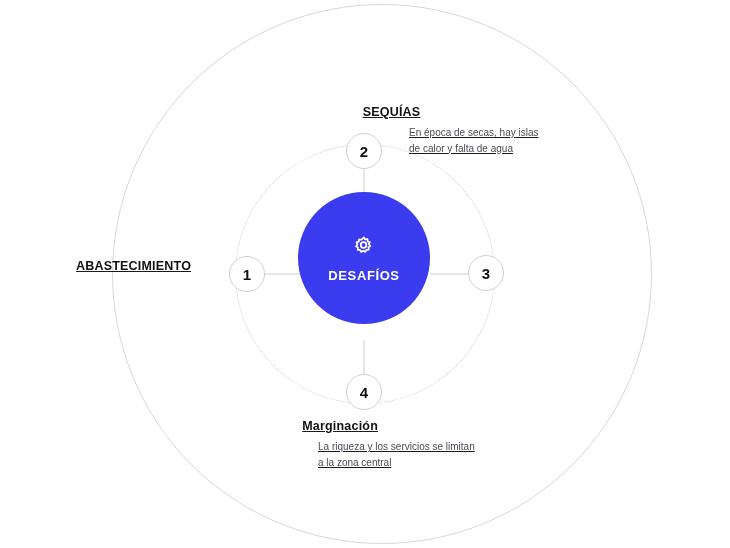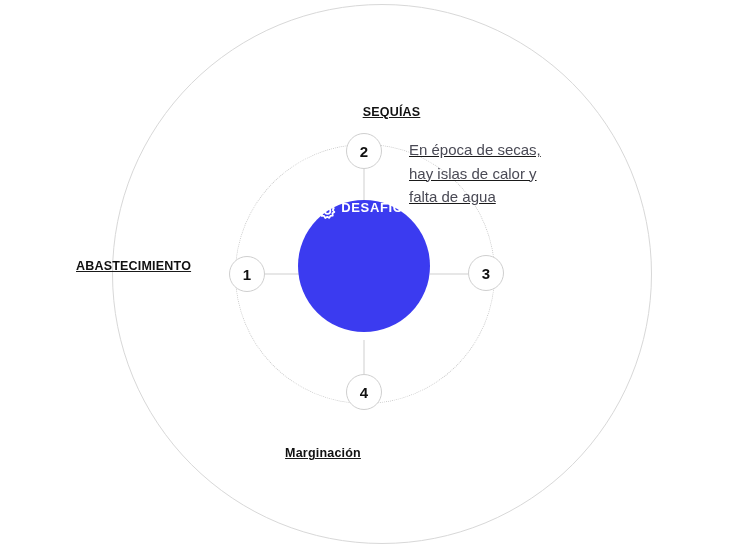--- a/index.html
+++ b/index.html
@@ -39,27 +39,28 @@
     width: 260px;
     height: 260px;
     border: 1px dotted #c9c9c9;
     border-radius: 50%;
     box-sizing: border-box;
   }
   
   .center-circle {
     position: absolute;
     left: 298px;
-    top: 200px;
+    top: 192px;
     width: 132px;
     height: 132px;
     background: #3b3bf0;
     border-radius: 50%;
     display: flex;
-    flex-direction: row;
+    flex-direction: column;
+    align-items: center;
     justify-content: center;
     box-sizing: border-box;
   }
   .center-icon {
     width: 26px;
     height: 26px;
     margin-bottom: 8px;
     display: block;
   }
   .center-label {
@@ -93,24 +94,24 @@
 
   .block { position: absolute; text-decoration: underline; }
   .block .title {
     font-size: 12.5px;
     font-weight: bold;
     color: #111111;
     letter-spacing: 0.2px;
     line-height: 1.3;
   }
   .block .desc {
-    font-size: 15px;
+    font-size: 10px;
     color: #4a4a55;
     line-height: 1.55;
-    margin-top: 18px;
+    margin-top: 5px;
   }
 
   
   .block-1 {
     left: 76px;
     top: 258px;
     width: 155px;
     text-align: left;
   }
   
@@ -127,21 +128,21 @@
     top: 241px;
     width: 145px;
     text-align: left;
   }
   
   .block-4 {
     left: 268px;
     top: 418px;
     width: 215px;
   }
-  .block-4 .title { text-align: center; width: 110px; margin-top: 27px; }
+  .block-4 .title { text-align: right; width: 110px; }
   .block-4 .desc { margin-left: 50px; width: 160px; }
 </style>
 </head>
 <body>
 
 <div id="canvas">
 
   <div class="outer-ring"></div>
   <div class="dotted-ring"></div>
 
@@ -171,15 +172,16 @@
     <div class="desc">En época de secas, hay islas de calor y falta de agua</div>
   </div>
 
   <div class="node node-3">3</div>
   <div class="block block-3">
   </div>
 
   <div class="node node-4">4</div>
   <div class="block block-4">
     <div class="title">Marginación</div>
+    <div class="desc">La riqueza y los servicios se limitan a la zona central</div>
   </div>
 
 </div>
 
 </body></html>

